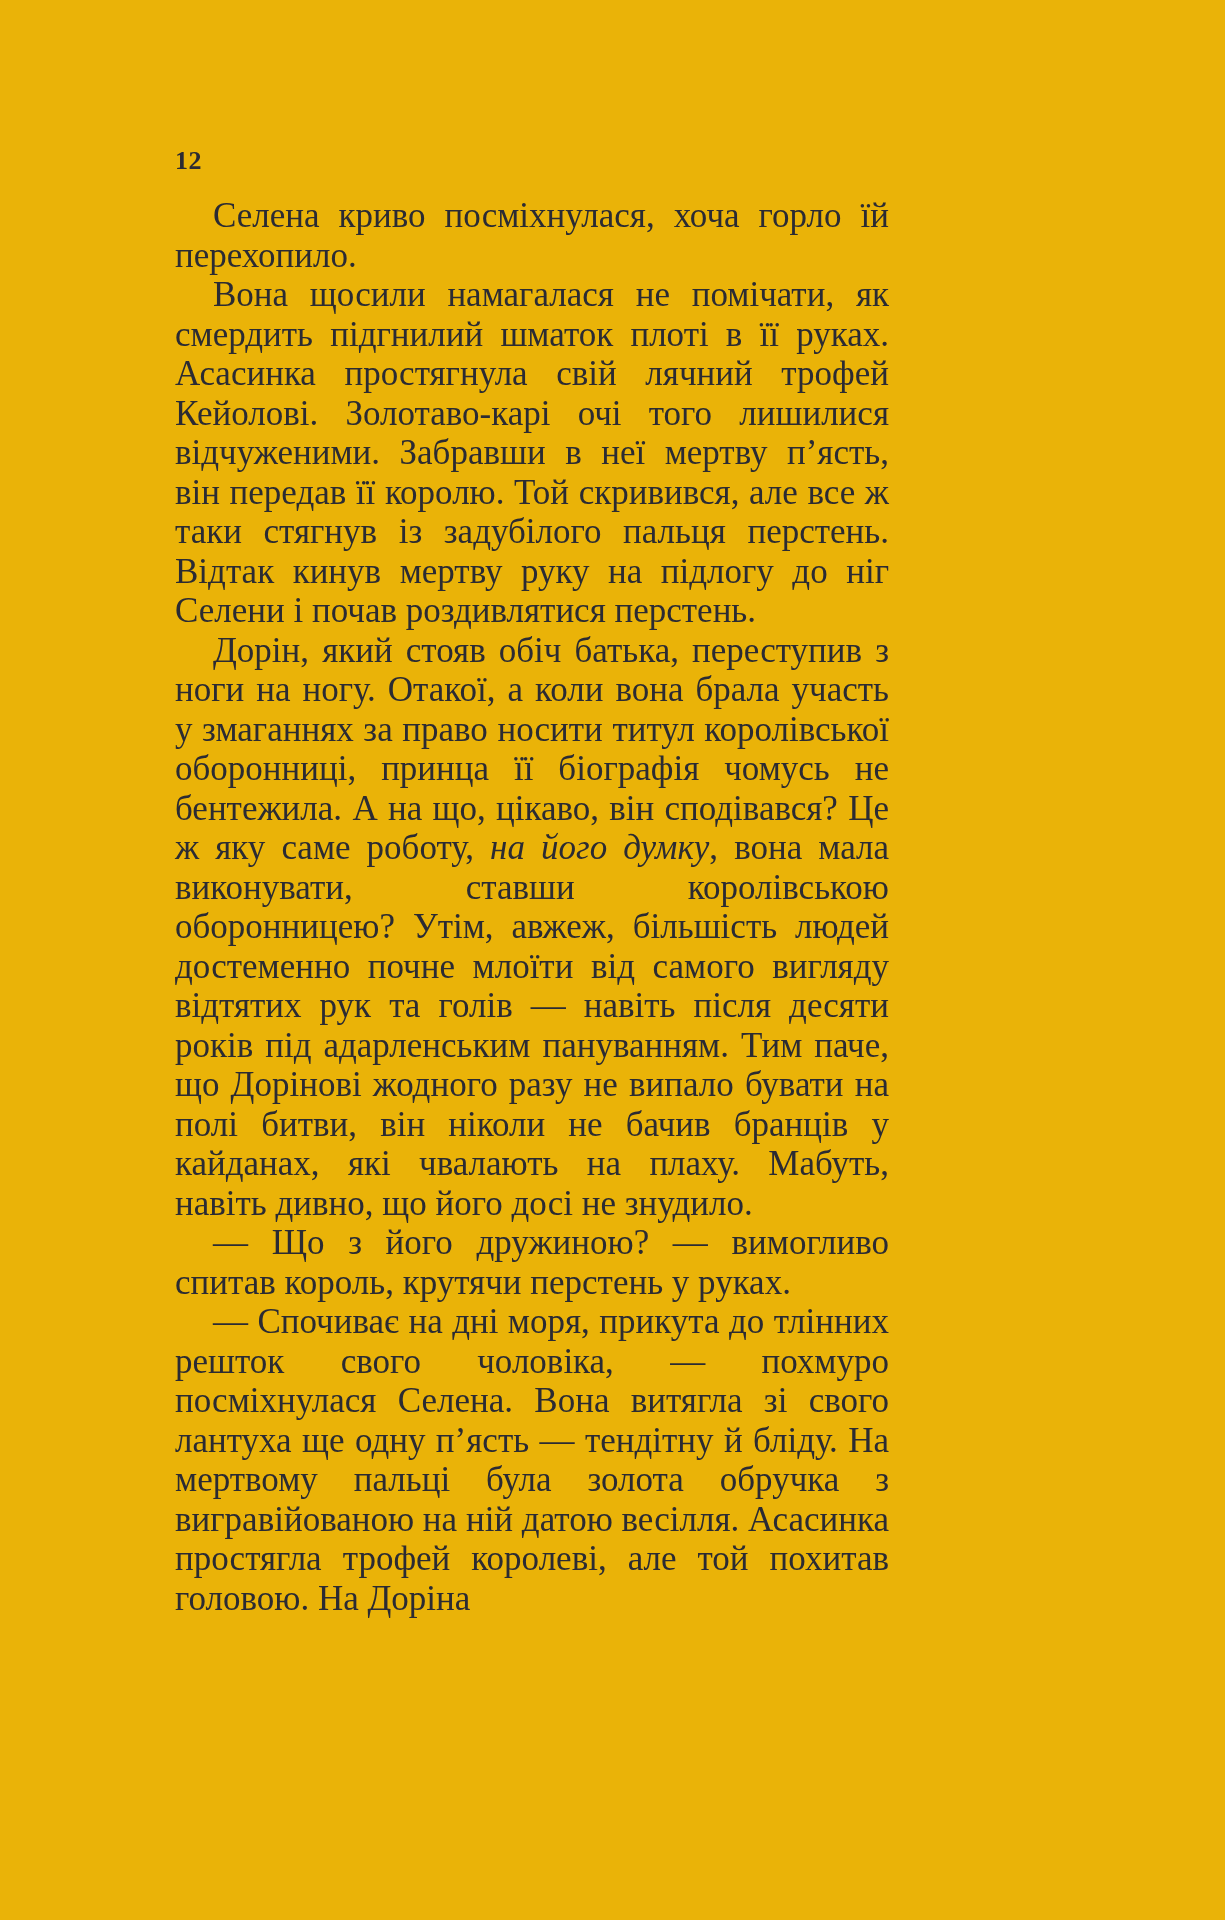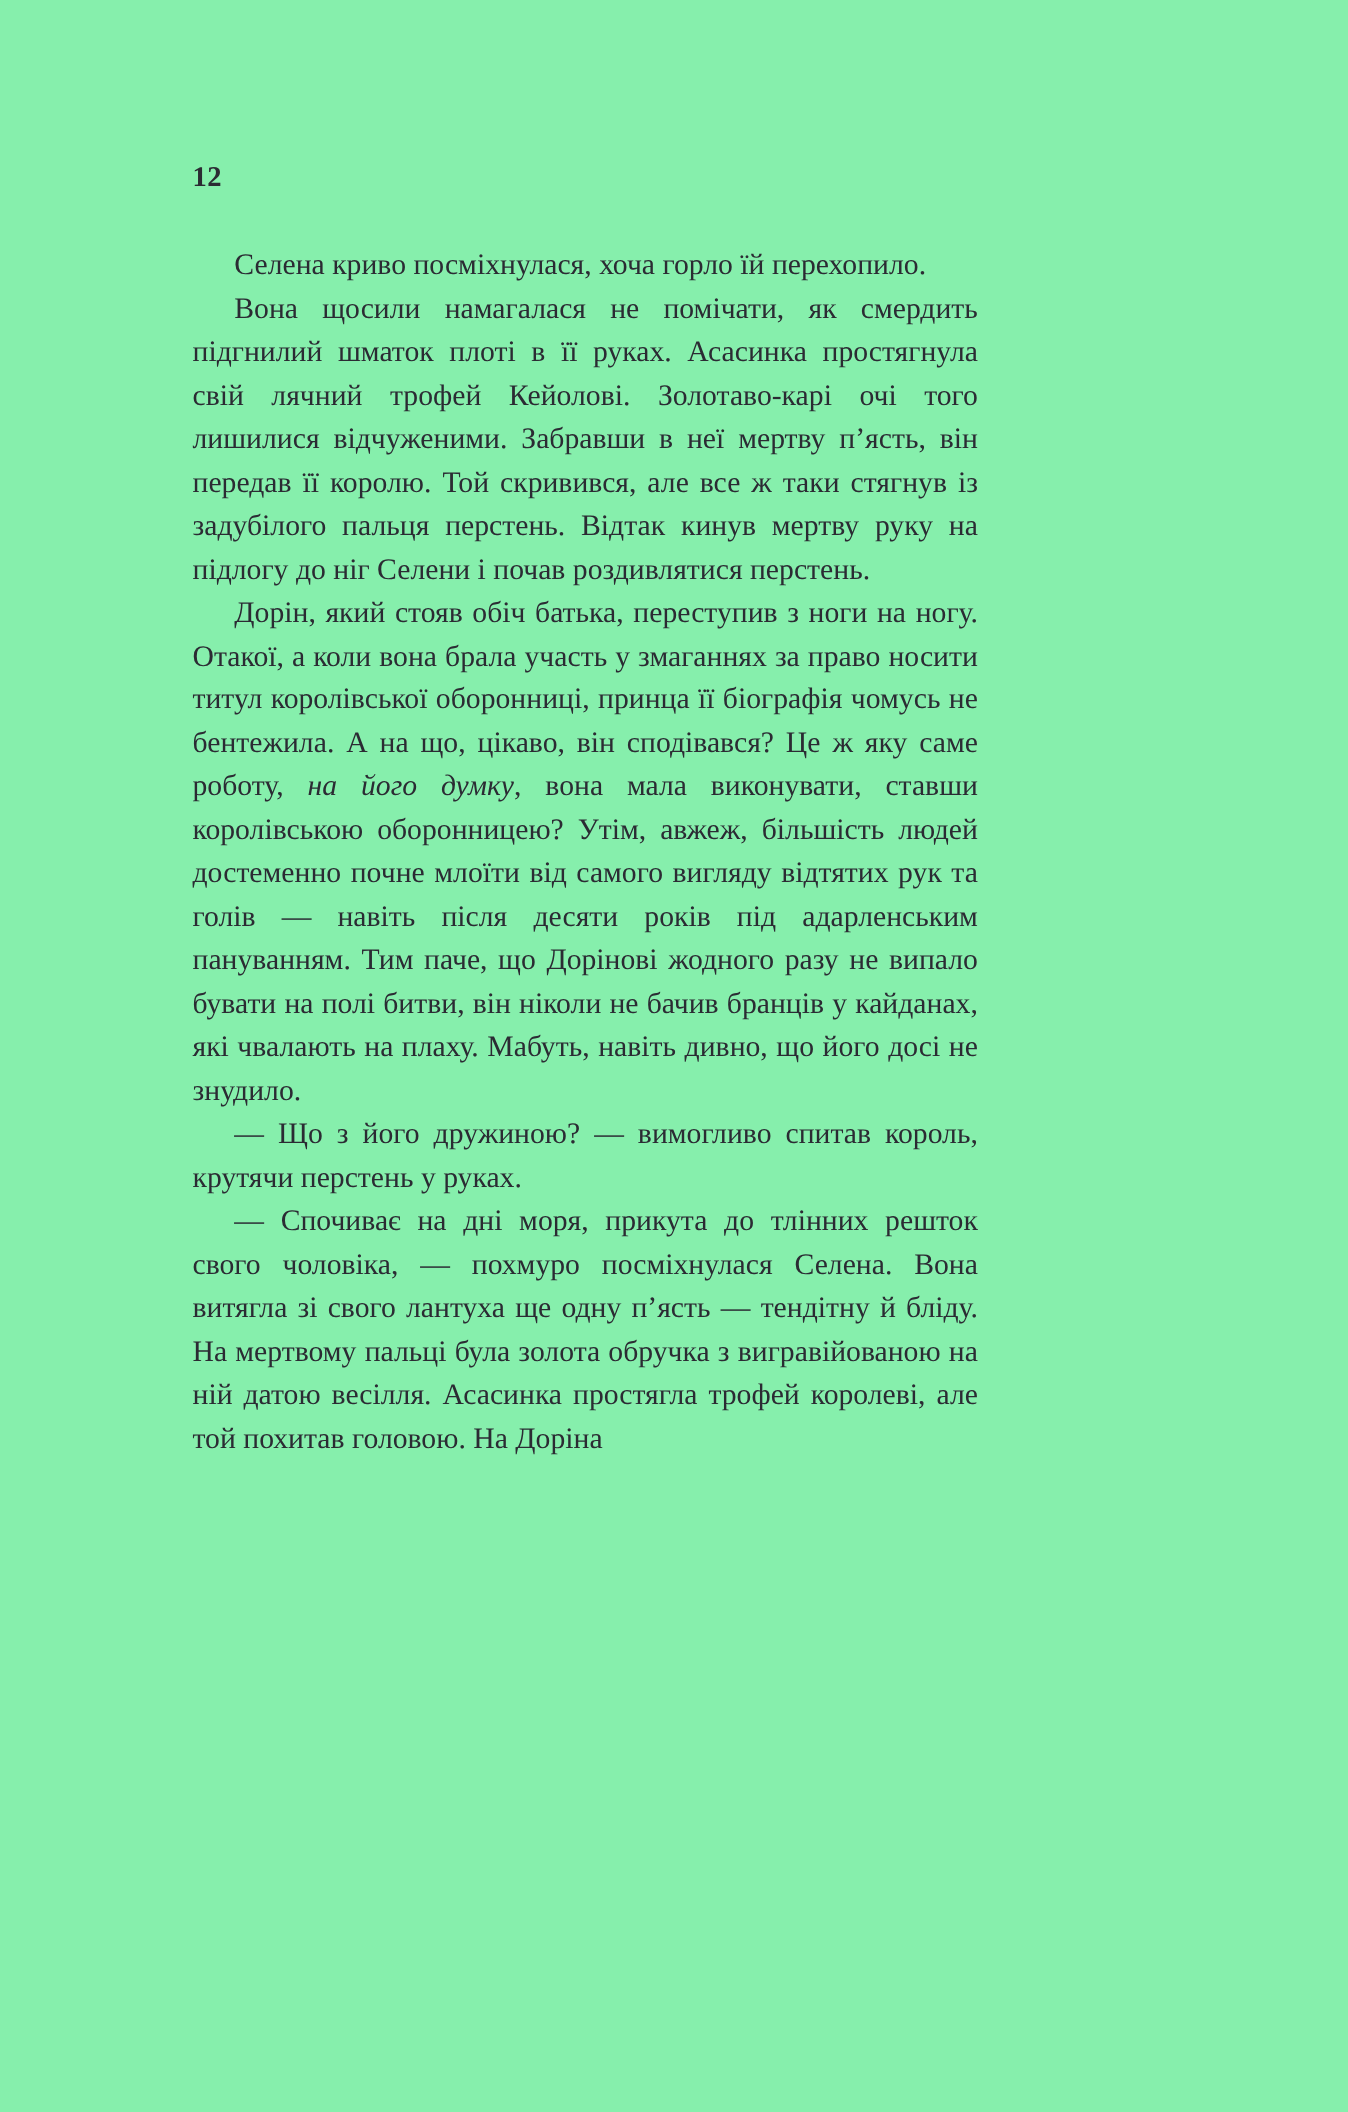--- a/index.html
+++ b/index.html
@@ -4,39 +4,39 @@
 <style>
   html, body {
     margin: 0;
     padding: 0;
     background: #ffffff;
   }
   .page {
     position: relative;
     width: 1225px;
     height: 1920px;
-    background: #86efac;
+    background: #eab308;
     font-family: "Liberation Serif", "DejaVu Serif", serif;
     color: #2b2b33;
     overflow: hidden;
   }
   .page-number {
     position: absolute;
     left: 175px;
     top: 146px;
     font-size: 26px;
     font-weight: bold;
     letter-spacing: 0.5px;
   }
   .text-block {
     position: absolute;
     left: 175px;
-    top: 221px;
+    top: 196px;
     width: 714px;
-    font-size: 27px;
+    font-size: 35px;
     line-height: 39.5px;
     text-align: justify;
   }
   .para {
     margin: 0;
     padding: 0;
     text-indent: 38px;
   }
   .para em {
     font-style: italic;

